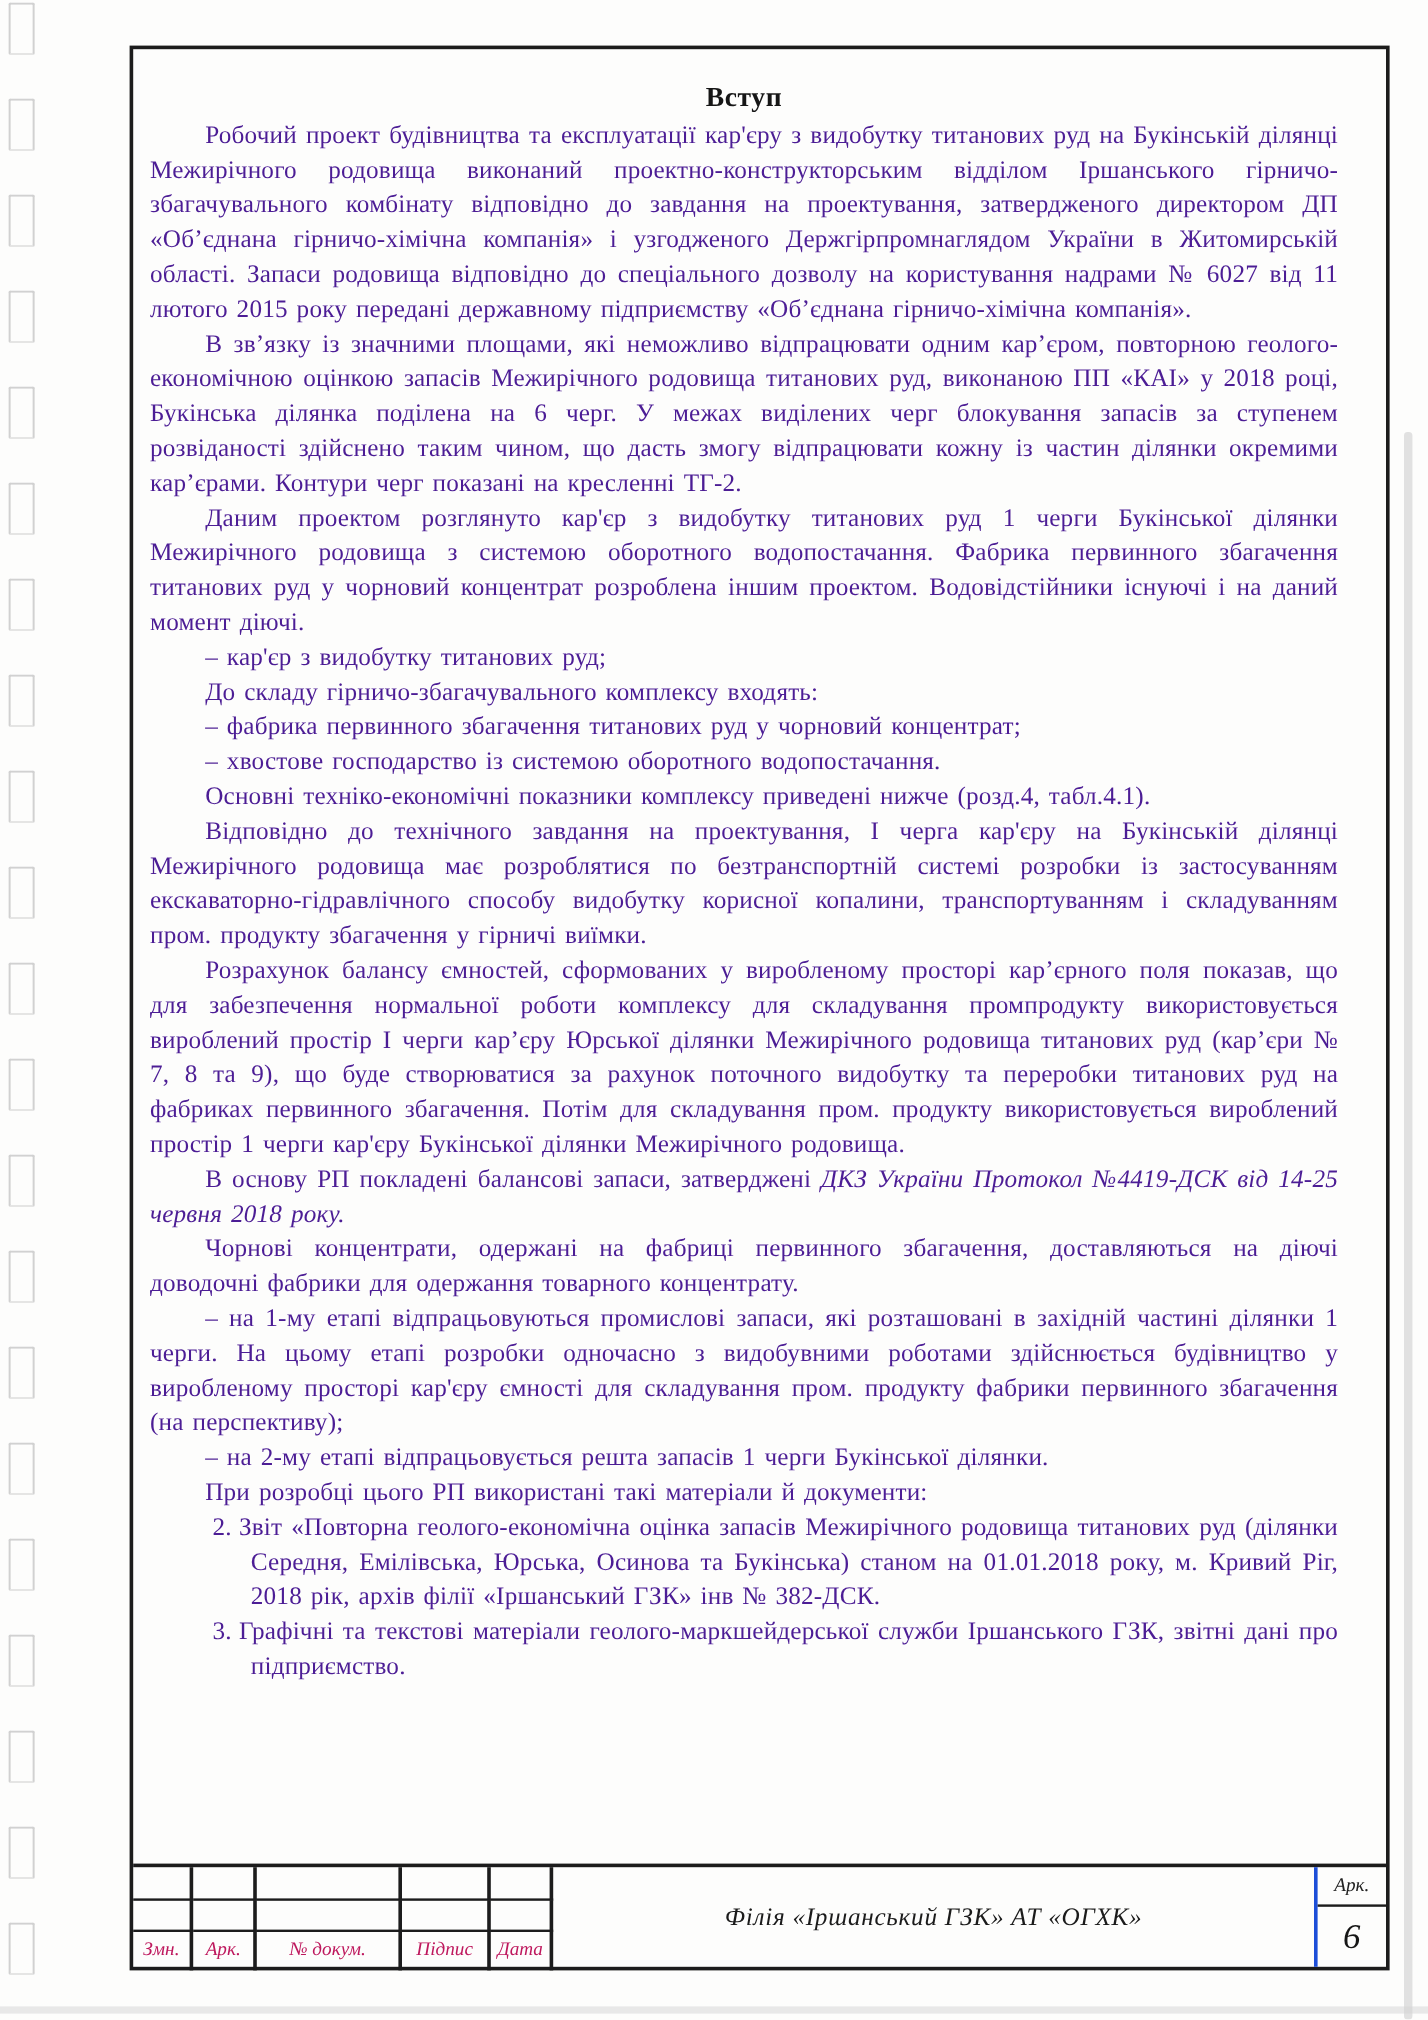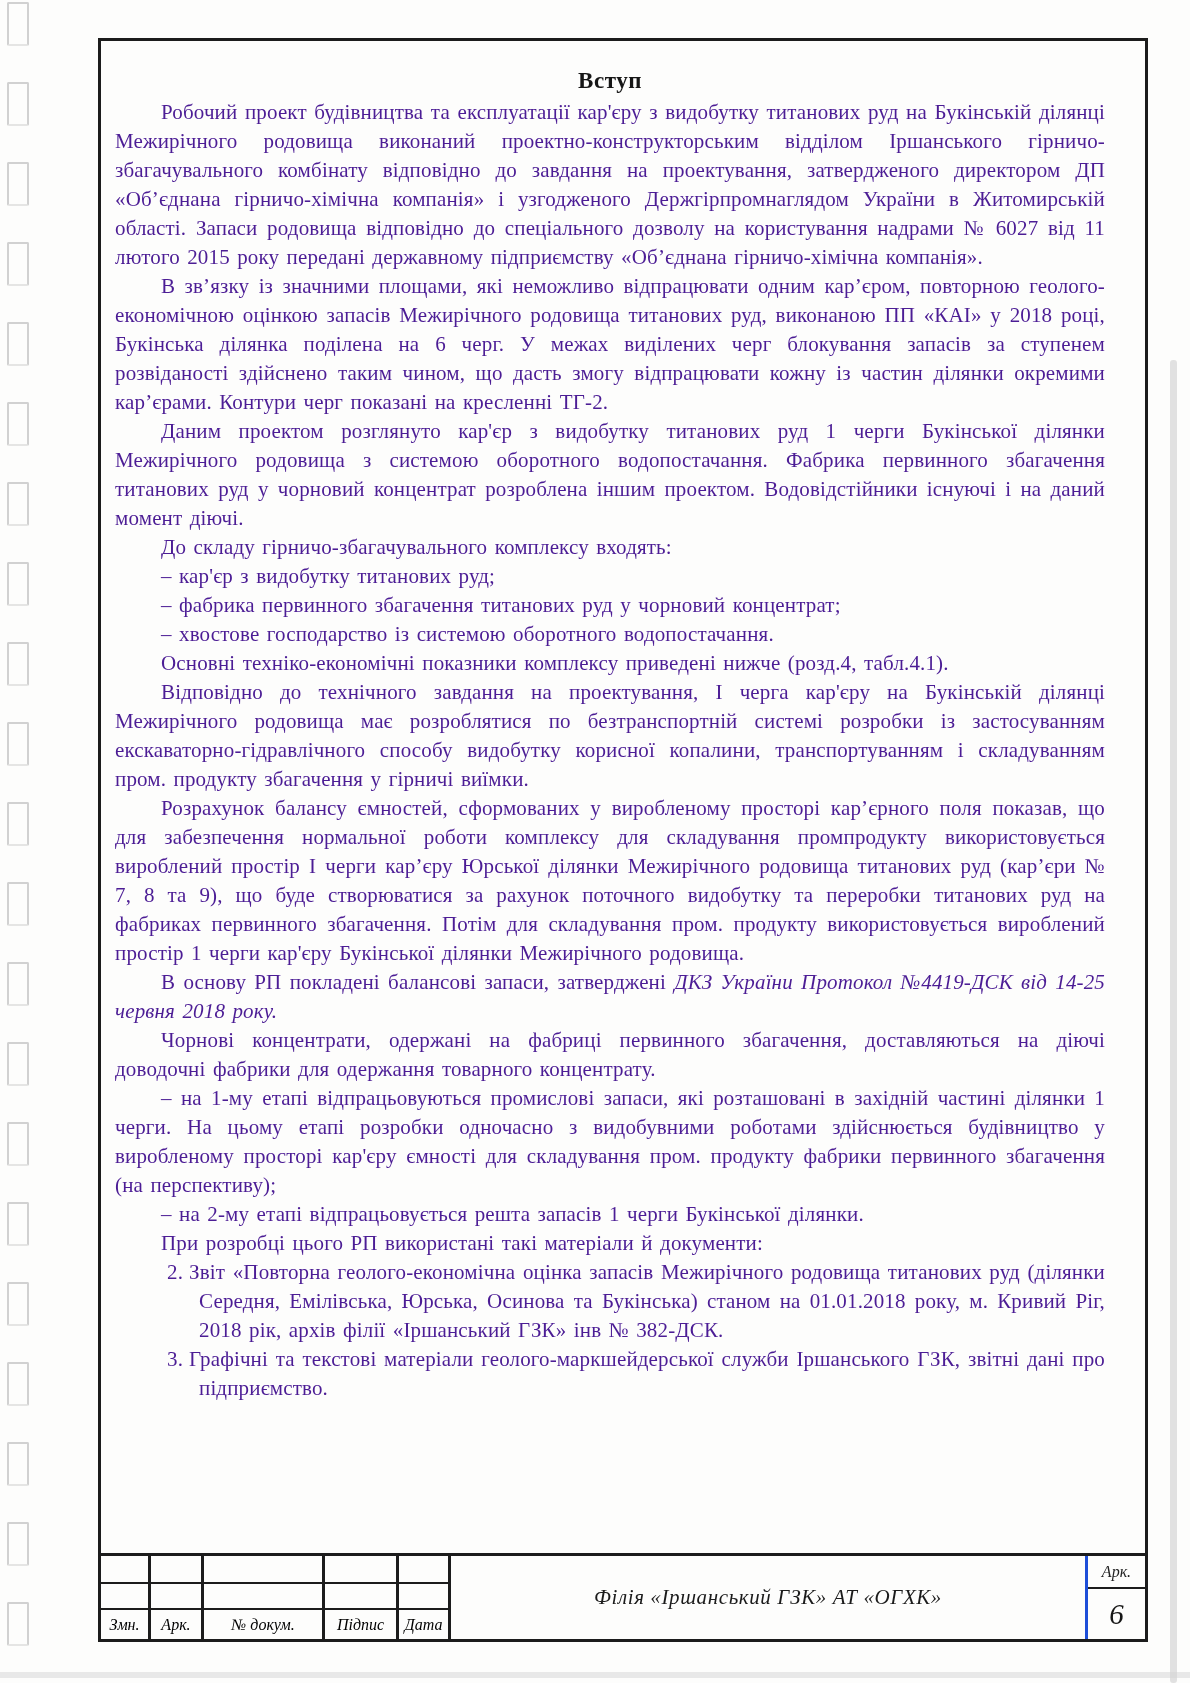--- a/index.html
+++ b/index.html
@@ -12,21 +12,21 @@
   .binding{position:absolute;left:0;top:0;width:42px;height:100%;z-index:1;}
   .hole{
     position:absolute;left:7px;width:18px;height:40px;
     border:2px solid #c3c3c3;border-bottom-color:#ddd;border-radius:2px;
     opacity:.75;background:transparent;
   }
   .edge-right{position:absolute;right:13px;top:360px;bottom:0;width:7px;background:#cbcbcb;opacity:.55;border-radius:3px;}
   .edge-bottom{position:absolute;left:0;right:0;bottom:5px;height:6px;background:#d4d4d4;opacity:.5;}
   
   .frame{
-    position:absolute;left:98px;top:38px;width:1050px;height:1604px;
+    position:absolute;left:108px;top:38px;width:1050px;height:1604px;
     border:3px solid #1c1c1c;box-sizing:border-box;background:transparent;z-index:2;
   }
   .content{
     position:absolute;left:0;right:0;top:0;bottom:86px;
     padding:27px 40px 0 14px;overflow:hidden;box-sizing:border-box;
   }
   .doc-title{
     font-size:23px;font-weight:bold;text-align:center;
     margin:0 0 4px 0;letter-spacing:.5px;color:#161616;
   }
@@ -50,21 +50,21 @@
     grid-template-rows:28px 26px 32px;
     box-sizing:border-box;
   }
   .tb-left .c{
     border-right:3px solid #1c1c1c;border-bottom:2px solid #1c1c1c;
     box-sizing:border-box;
   }
   .tb-left .c.last-row{border-bottom:none;}
   .tb-left .lbl{
     display:flex;align-items:center;justify-content:center;
-    font-style:italic;font-size:16px;color:#000000;padding-bottom:2px;
+    font-style:italic;font-size:16px;color:#be185d;padding-bottom:2px;
   }
   .tb-center{
     flex:1;display:flex;align-items:center;justify-content:center;
     border-right:3px solid #1d4ed8;box-sizing:border-box;
   }
   .tb-org{
     font-style:italic;font-size:21px;letter-spacing:.6px;color:#1b1b1b;
   }
   .tb-right{width:57px;display:flex;flex-direction:column;box-sizing:border-box;}
   .arc-label{
@@ -105,22 +105,22 @@
   </div>
 
 <div class="frame">
 
   <div class="content">
     <h1 class="doc-title">Вступ</h1>
     <div>
         <p class="para indent"><span>Робочий проект будівництва та експлуатації кар'єру з видобутку титанових руд на Букінській ділянці Межирічного родовища виконаний проектно-конструкторським відділом Іршанського гірничо-збагачувального комбінату відповідно до завдання на проектування, затвердженого директором ДП «Об’єднана гірничо-хімічна компанія» і узгодженого Держгірпромнаглядом України в Житомирській області. Запаси родовища відповідно до спеціального дозволу на користування надрами № 6027 від 11 лютого 2015 року передані державному підприємству «Об’єднана гірничо-хімічна компанія».</span></p>
         <p class="para indent"><span>В зв’язку із значними площами, які неможливо відпрацювати одним кар’єром, повторною геолого-економічною оцінкою запасів Межирічного родовища титанових руд, виконаною ПП «КАІ» у 2018 році, Букінська ділянка поділена на 6 черг. У межах виділених черг блокування запасів за ступенем розвіданості здійснено таким чином, що дасть змогу відпрацювати кожну із частин ділянки окремими кар’єрами. Контури черг показані на кресленні ТГ-2.</span></p>
         <p class="para indent"><span>Даним проектом розглянуто кар'єр з видобутку титанових руд 1 черги Букінської ділянки Межирічного родовища з системою оборотного водопостачання. Фабрика первинного збагачення титанових руд у чорновий концентрат розроблена іншим проектом. Водовідстійники існуючі і на даний момент діючі.</span></p>
+        <p class="para dash"><span>– кар'єр з видобутку титанових руд;</span></p>
         <p class="para indent"><span>До складу гірничо-збагачувального комплексу входять:</span></p>
-        <p class="para dash"><span>– кар'єр з видобутку титанових руд;</span></p>
         <p class="para dash"><span>– фабрика первинного збагачення титанових руд у чорновий концентрат;</span></p>
         <p class="para dash"><span>– хвостове господарство із системою оборотного водопостачання.</span></p>
         <p class="para indent"><span>Основні техніко-економічні показники комплексу приведені нижче (розд.4, табл.4.1).</span></p>
         <p class="para indent"><span>Відповідно до технічного завдання на проектування, І черга кар'єру на Букінській ділянці Межирічного родовища має розроблятися по безтранспортній системі розробки із застосуванням екскаваторно-гідравлічного способу видобутку корисної копалини, транспортуванням і складуванням пром. продукту збагачення у гірничі виїмки.</span></p>
         <p class="para indent"><span>Розрахунок балансу ємностей, сформованих у виробленому просторі кар’єрного поля показав, що для забезпечення нормальної роботи комплексу для складування промпродукту використовується вироблений простір І черги кар’єру Юрської ділянки Межирічного родовища титанових руд (кар’єри № 7, 8 та 9), що буде створюватися за рахунок поточного видобутку та переробки титанових руд на фабриках первинного збагачення. Потім для складування пром. продукту використовується вироблений простір 1 черги кар'єру Букінської ділянки Межирічного родовища.</span></p>
         <p class="para indent"><span>В основу РП покладені балансові запаси, затверджені </span><em>ДКЗ України Протокол №4419-ДСК від 14-25 червня 2018 року.</em></p>
         <p class="para indent"><span>Чорнові концентрати, одержані на фабриці первинного збагачення, доставляються на діючі доводочні фабрики для одержання товарного концентрату.</span></p>
         <p class="para dash"><span>– на 1-му етапі відпрацьовуються промислові запаси, які розташовані в західній частині ділянки 1 черги. На цьому етапі розробки одночасно з видобувними роботами здійснюється будівництво у виробленому просторі кар'єру ємності для складування пром. продукту фабрики первинного збагачення (на перспективу);</span></p>
         <p class="para dash"><span>– на 2-му етапі відпрацьовується решта запасів 1 черги Букінської ділянки.</span></p>
         <p class="para indent"><span>При розробці цього РП використані такі матеріали й документи:</span></p>

